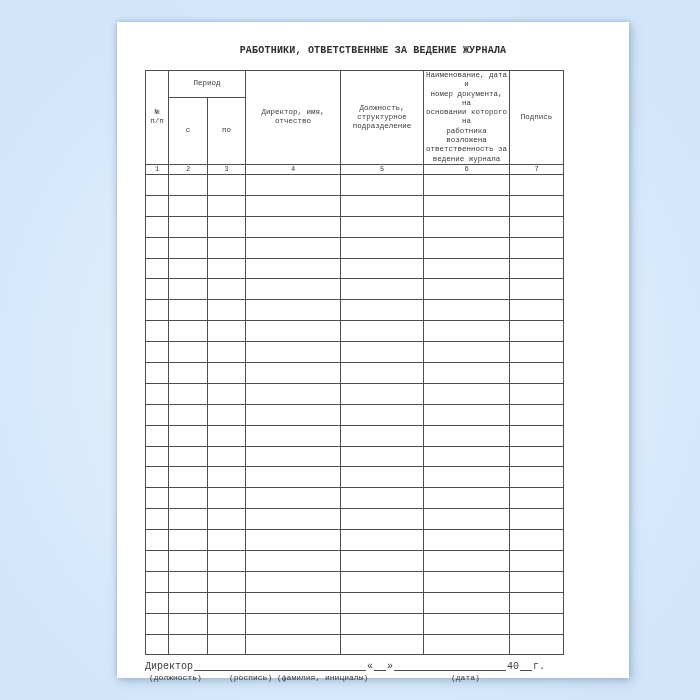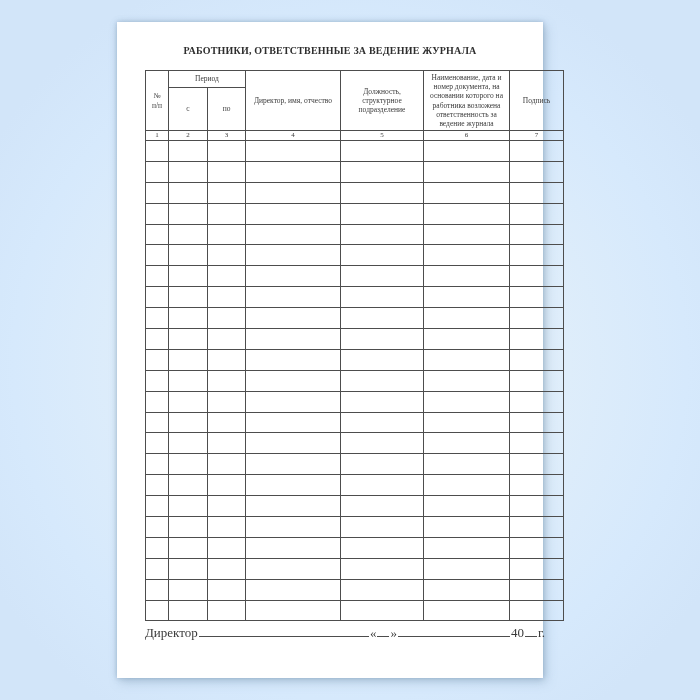--- a/index.html
+++ b/index.html
@@ -14,26 +14,27 @@
     position: relative;
     width: 700px;
     height: 700px;
     background: radial-gradient(ellipse 420px 420px at 50% 52%,
                 #e9f3fc 0%, #e0eefa 45%, #d6e9fc 80%, #d2e5f9 100%);
   }
   .page {
     position: absolute;
     left: 117px;
     top: 22px;
-    width: 426px;
+    width: 512px;
     height: 656px;
     background: #ffffff;
     box-shadow: 0 0 5px rgba(110, 140, 170, 0.55), 3px 4px 10px rgba(110, 140, 170, 0.35);
     box-sizing: border-box;
     color: #3a3a3a;
+    font-family: Liberation Mono, monospace;
   }
   .doc-title {
     margin-top: 23px;
     text-align: center;
     font-size: 10px;
     font-weight: bold;
     color: #2e2e2e;
     letter-spacing: 0.2px;
     line-height: 12px;
   }
@@ -65,21 +66,21 @@
   tbody.fill tr { height: 19.9px; }
   tbody.fill td { height: 19.9px; padding: 0; }
   .footer {
     position: relative;
     margin: 7px 0 0 28px;
     width: 400px;
   }
   .sig-row {
     display: flex;
     align-items: flex-end;
-    font-size: 13px;
+    font-size: 10px;
     line-height: 10px;
     color: #3a3a3a;
     white-space: nowrap;
   }
   .line-fill {
     border-bottom: 1px solid #4d4d4d;
     height: 8px;
     margin: 0 1px 1px 1px;
   }
   .f1 { flex: 1 1 auto; }
@@ -361,16 +362,21 @@
         <span>Директор</span>
         <span class="line-fill f1"></span>
         <span>«</span>
         <span class="line-fill fshort"></span>
         <span>»</span>
         <span class="line-fill f2"></span>
         <span>40</span>
         <span class="line-fill fshort"></span>
         <span>г.</span>
       </div>
+      <div class="hints">
+        <span class="hint-position">(должность)</span>
+        <span class="hint-signature">(роспись) (фамилия, инициалы)</span>
+        <span class="hint-date">(дата)</span>
+      </div>
     </div>
 
   </div>
 </div>
 
 </body></html>

